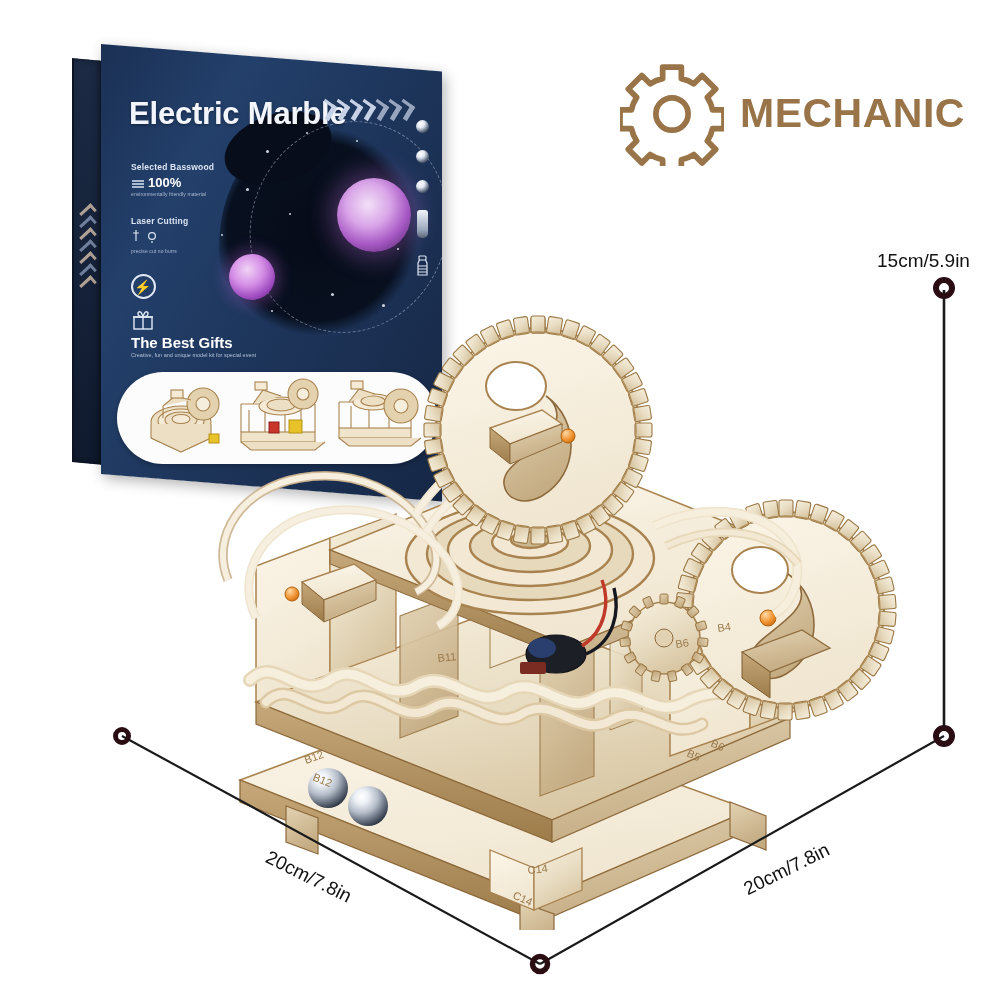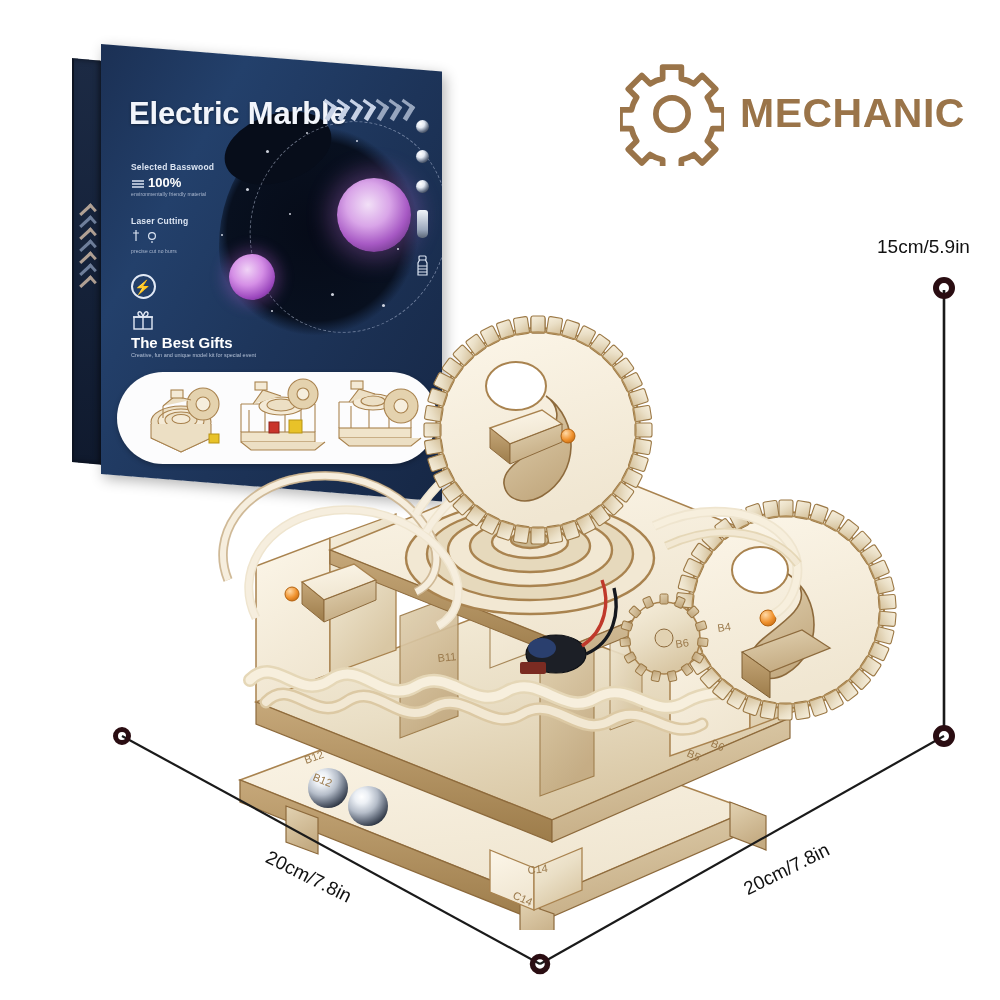--- a/index.html
+++ b/index.html
@@ -554,17 +554,17 @@
     <line x1="122" y1="736" x2="540" y2="964" stroke="#1a1a1a" stroke-width="2.2"></line>
 
     <line x1="540" y1="964" x2="944" y2="736" stroke="#1a1a1a" stroke-width="2.2"></line>
 
     <circle cx="944" cy="288" r="8" fill="none" stroke="#2a0d12" stroke-width="6"></circle>
     <circle cx="944" cy="736" r="8" fill="none" stroke="#2a0d12" stroke-width="6"></circle>
     <circle cx="122" cy="736" r="6.5" fill="none" stroke="#2a0d12" stroke-width="5"></circle>
     <circle cx="540" cy="964" r="7.5" fill="none" stroke="#2a0d12" stroke-width="5.5"></circle>
   </svg>
 
-  <div class="dim-label" style="left:877px;top:236px;">15cm/5.9in</div>
+  <div class="dim-label" style="left:877px;top:250px;">15cm/5.9in</div>
   <div class="dim-label dim-rot-l" style="left:262px;top:844px;">20cm/7.8in</div>
   <div class="dim-label dim-rot-r" style="left:750px;top:878px;">20cm/7.8in</div>
 
 </div>
 
 </body></html>

